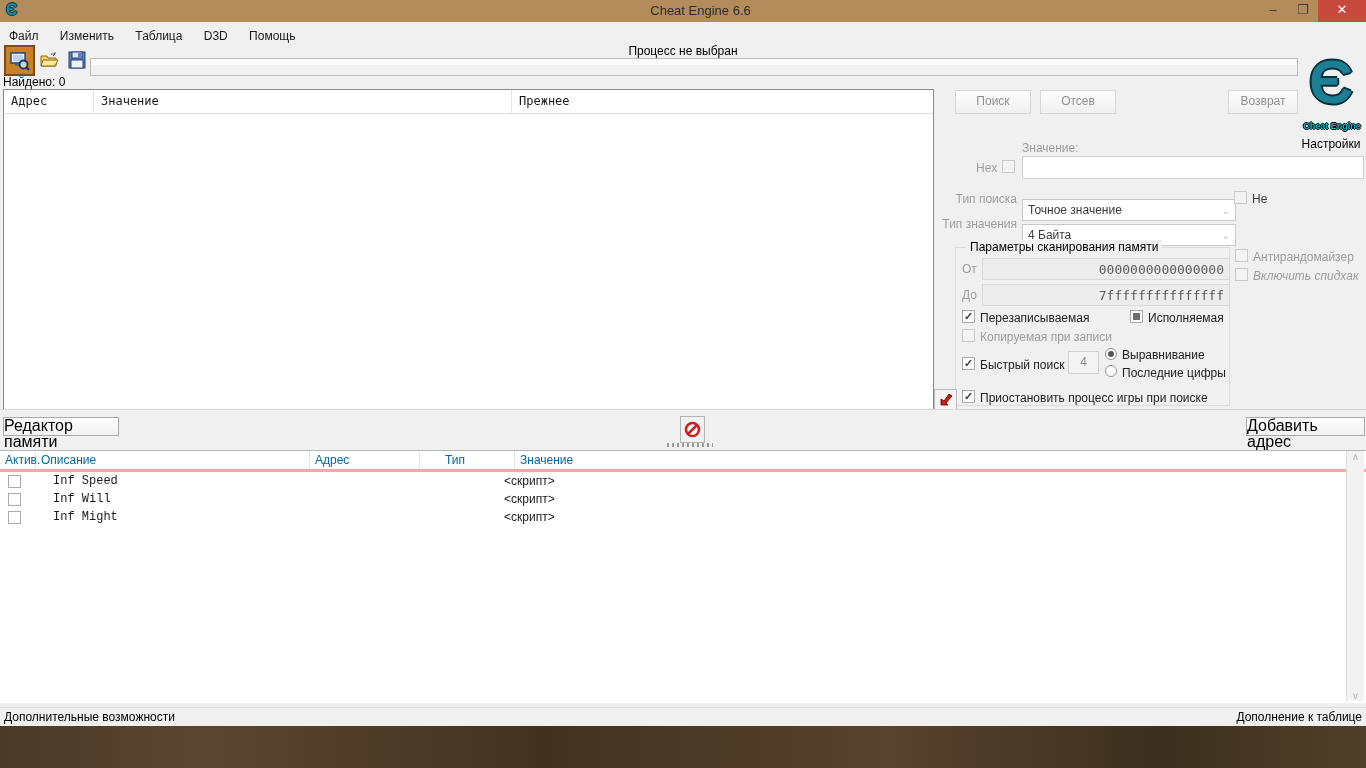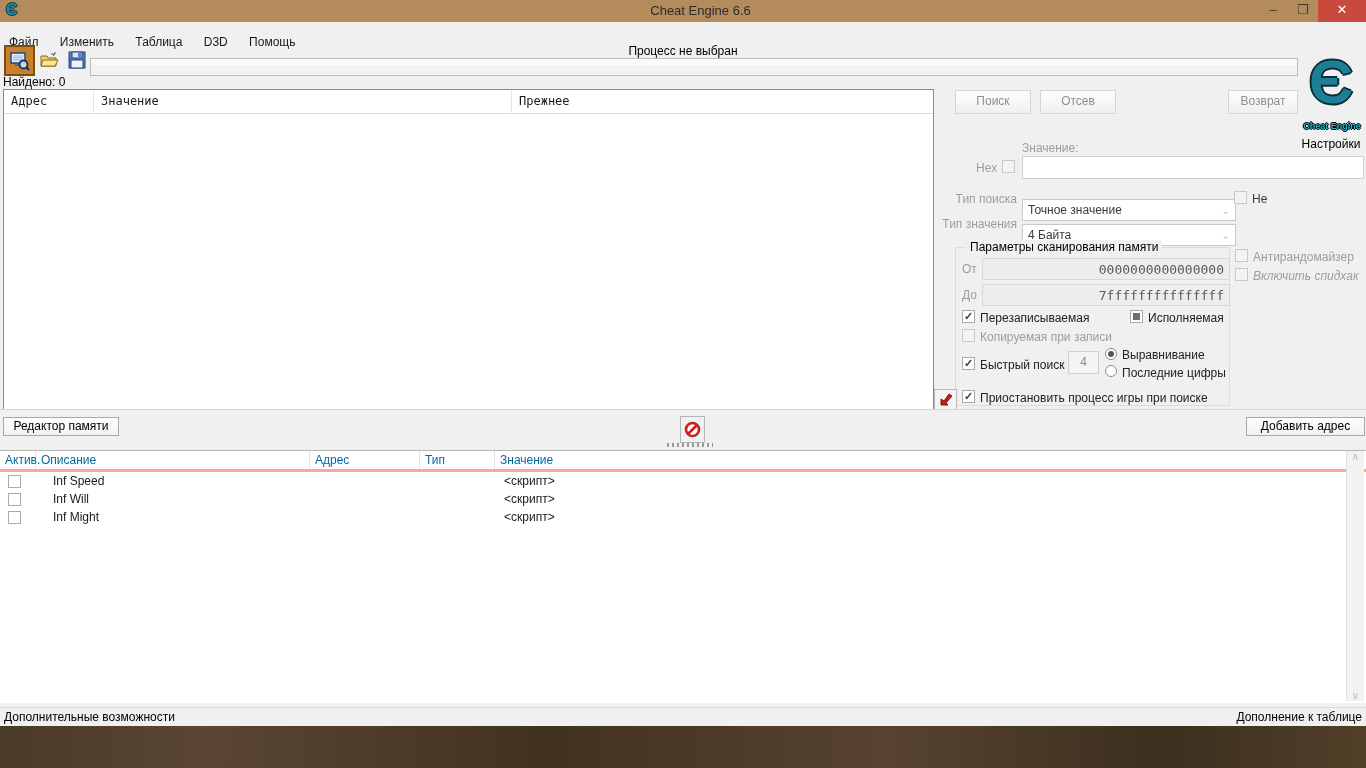--- a/index.html
+++ b/index.html
@@ -10,21 +10,21 @@
   #titlebar{left:0;top:0;width:1366px;height:22px;background:#b48c5c;}
   #title-text{left:0;right:0;top:3px;text-align:center;color:#2b2b2b;font-size:13px;padding-left:35px;}
   #app-icon-small{left:6px;top:1px;font-size:16px;font-weight:bold;color:#1d8aa0;
     text-shadow:-1px 0 #083844,1px 0 #083844,0 -1px #083844,0 1px #083844;}
   .capbtn{top:0;height:22px;text-align:center;color:#3a3a3a;font-size:13px;line-height:20px;}
   #btn-min{left:1258px;width:30px;}
   #btn-restore{left:1288px;width:30px;}
   #btn-close{left:1318px;width:48px;background:#c9493d;color:#fff;}
   
   #menubar{left:0;top:22px;width:1366px;height:21px;background:#f0f0f0;}
-  .menu-item{display:inline-block;padding:13px 9px 0 9px;color:#1a1a1a;}
+  .menu-item{display:inline-block;padding:7px 9px 0 9px;color:#1a1a1a;}
   
   .tbbtn{top:45px;width:27px;height:27px;border:1px solid transparent;display:flex;align-items:center;justify-content:center;}
   #tb-select{left:4px;background:#c9802b;border:2px solid #7c4c12;}
   #tb-open{left:34px;}#tb-save{left:62px;}
   #process-label{left:0;right:0;top:44px;text-align:center;color:#000;}
   #progressbar{left:90px;top:58px;width:1206px;height:16px;background:#f2f2f2;
     border:1px solid #bcbcbc;box-shadow:inset 0 6px 0 #fafafa;}
   #found-label{left:3px;top:75px;color:#000;}
   
   #found-panel{left:3px;top:89px;width:929px;height:319px;background:#fff;border:1px solid #889;}
@@ -80,36 +80,36 @@
     display:flex;align-items:center;justify-content:center;}
   
   .cb{width:13px;height:13px;box-sizing:border-box;border:1px solid #ababab;background:#fff;
     text-align:center;font-size:11px;line-height:11px;color:#3f3f3f;font-weight:bold;}
   .cb.dis{border-color:#c9c9c9;background:#f3f3f3;}
   .cb .sq{display:block;width:7px;height:7px;background:#6e6e6e;margin:2px auto;}
   .rb{width:12px;height:12px;box-sizing:border-box;border:1px solid #8f8f8f;border-radius:50%;background:#fff;}
   .rb .dot{display:block;width:6px;height:6px;border-radius:50%;background:#555;margin:2px auto;}
   
   #middlebar{left:0;top:409px;width:1366px;height:40px;background:#f0f0f0;border-top:1px solid #d8d8d8;}
-  .mbtn{background:linear-gradient(#fefefe,#f1f1f1);border:1px solid #a9a9a9;text-align:center;
-    color:#000;font-size:12px;line-height:16px;}
+  .mbtn{background:linear-gradient(#fefefe,#f1f1f1);border:1px solid #a9a9a9;text-align:left;
+    color:#000;font-size:16px;line-height:16px;}
   #btn-memview{left:3px;top:417px;width:114px;height:17px;}
   #btn-addaddr{left:1246px;top:417px;width:117px;height:17px;}
   #btn-nocircle{left:680px;top:416px;width:23px;height:25px;background:#f1f1f1;border:1px solid #b5b5b5;
     display:flex;align-items:center;justify-content:center;}
   #splitter-dots{left:667px;top:443px;width:46px;height:4px;
     background:repeating-linear-gradient(90deg,#9a9a9a 0 2px,transparent 2px 5px);}
   
   #addr-panel{left:0;top:450px;width:1366px;height:252px;background:#fff;border-top:1px solid #b5b5b5;}
   #addr-header{display:flex;height:18px;border-bottom:3px solid #fca5a5;color:#0369a1;}
   .ah-cell{padding:2px 0 0 5px;border-right:1px solid #e4e4e4;box-sizing:border-box;}
-  .ah-active{width:36px;}.ah-desc{width:274px;}.ah-addr{width:110px;}.ah-type{width:75px;}.ah-val{flex:1;border-right:none;}
+  .ah-active{width:36px;}.ah-desc{width:274px;}.ah-addr{width:110px;}.ah-type{width:75px;margin-left:20px;}.ah-val{flex:1;border-right:none;}
   .addr-row{display:flex;height:18px;align-items:center;}
   .addr-row .cb{margin-left:8px;}
-  .ar-desc{width:266px;padding-left:32px;}
+  .ar-desc{width:266px;padding-left:32px;font-family:Liberation Mono, monospace;}
   .ar-spacer{width:185px;}
   .ar-val{padding-left:0px;}
   #addr-scroll{left:1346px;top:451px;width:17px;height:250px;background:#f2f2f2;border-left:1px solid #e0e0e0;
     display:flex;flex-direction:column;justify-content:space-between;align-items:center;color:#b9b9b9;font-size:10px;}
   
   #footerbar{left:0;top:707px;width:1366px;height:19px;background:#f0f0f0;border-top:1px solid #dadada;}
   #footer-left{left:4px;top:710px;color:#000;}
   #footer-right{right:4px;top:710px;color:#000;}
   
   #taskbar{left:0;top:726px;width:1366px;height:42px;

